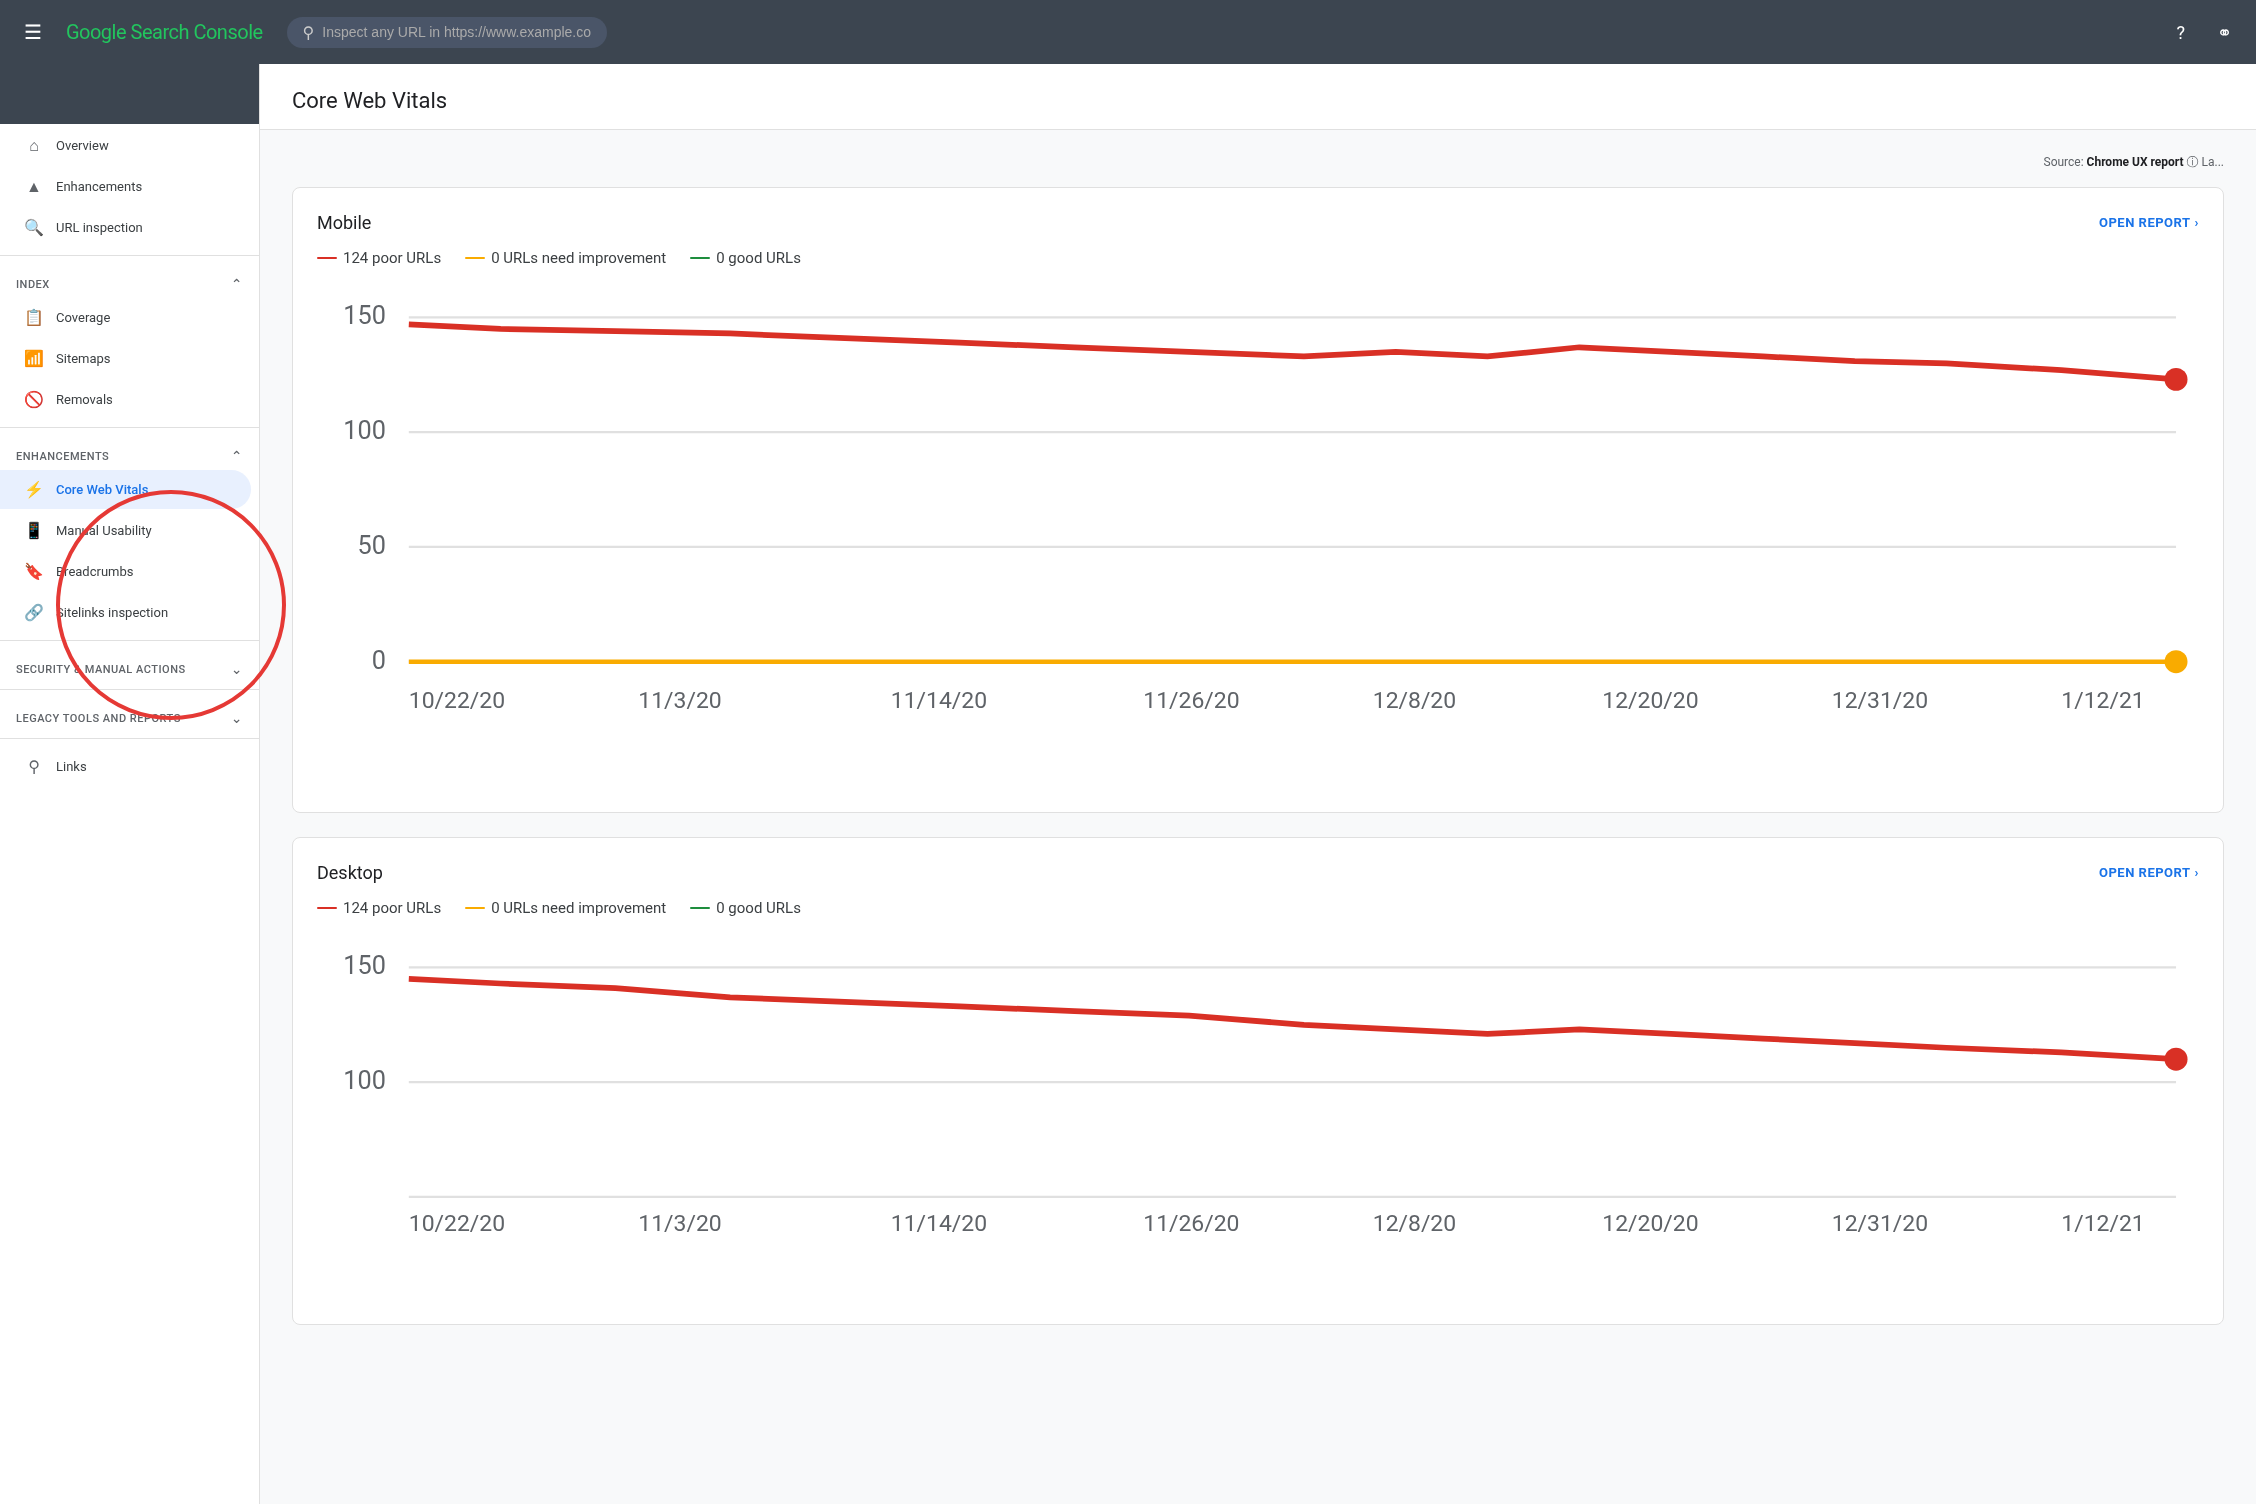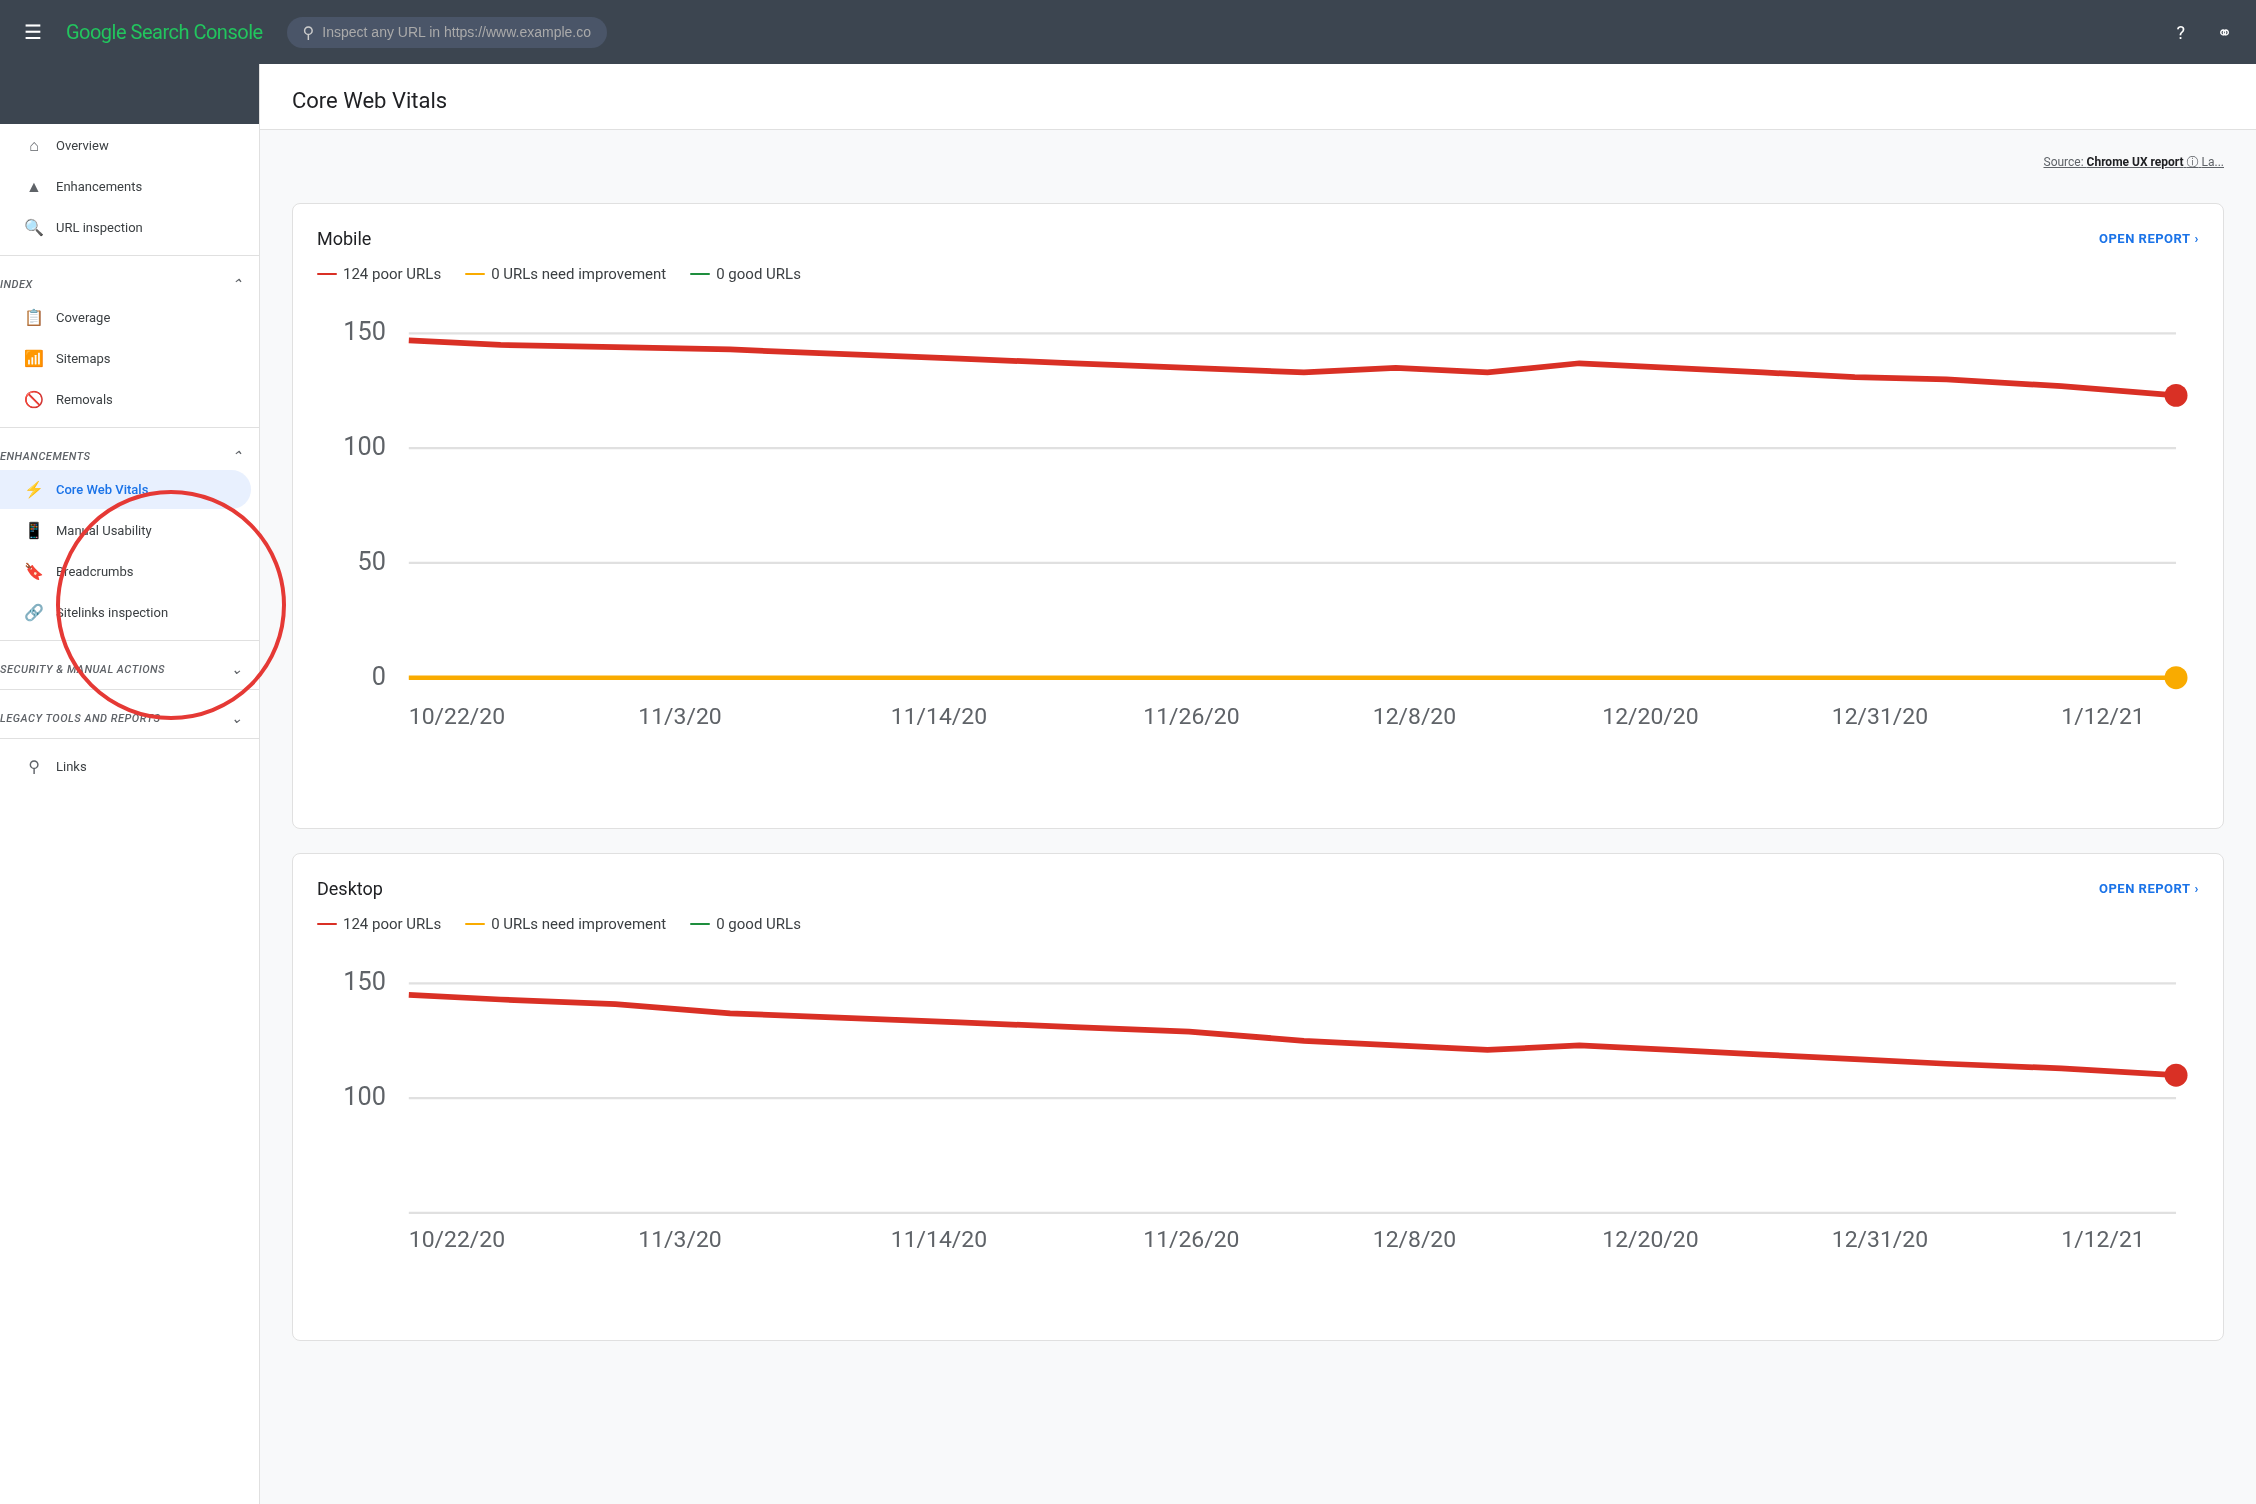--- a/index.html
+++ b/index.html
@@ -44,41 +44,41 @@
     }
     .sidebar-item {
       display: flex; align-items: center; padding: 10px 24px;
       cursor: pointer; gap: 12px; font-size: 13px; color: #3c4043;
       border-radius: 0 24px 24px 0; margin: 2px 8px 2px 0;
     }
     .sidebar-item.active { background: #e8f0fe; color: #1a73e8; font-weight: 500; }
     .sidebar-item .item-icon { font-size: 16px; color: #5f6368; width: 20px; text-align: center; flex-shrink: 0; }
     .sidebar-item.active .item-icon { color: #1a73e8; }
     .sidebar-section {
-      padding: 12px 16px 4px 0;
+      padding: 12px 16px 4px 16px;
       font-size: 11px; color: #5f6368; font-weight: 500; text-transform: uppercase; letter-spacing: 0.5px;
-      display: flex; align-items: center; justify-content: space-between; font-style: italic;
+      display: flex; align-items: center; justify-content: space-between;
     }
     .sidebar-section .collapse-icon { font-size: 14px; cursor: pointer; }
     .sidebar-divider { border: none; border-top: 1px solid #e0e0e0; margin: 8px 0; }
 
     
     .main-content { margin-left: 260px; flex: 1; padding: 0; background: #fff; }
 
     
     .page-header {
       padding: 24px 32px 16px 32px; border-bottom: 1px solid #e0e0e0;
       background: #fff;
     }
     .page-title { font-size: 22px; font-weight: 400; color: #202124; }
 
     
     .content-area { padding: 24px 32px; background: #f8f9fa; min-height: calc(100vh - 130px); }
     .source-line {
-      text-align: right; font-size: 12px; color: #5f6368; margin-bottom: 32px; text-decoration: underline;
+      text-align: right; font-size: 12px; color: #5f6368; margin-bottom: 16px;
     }
     .source-line strong { color: #202124; }
 
     
     .chart-card {
       background: #fff; border: 1px solid #e0e0e0; border-radius: 8px;
       margin-bottom: 24px; padding: 24px;
     }
     .chart-card-header {
       display: flex; align-items: center; justify-content: space-between;

